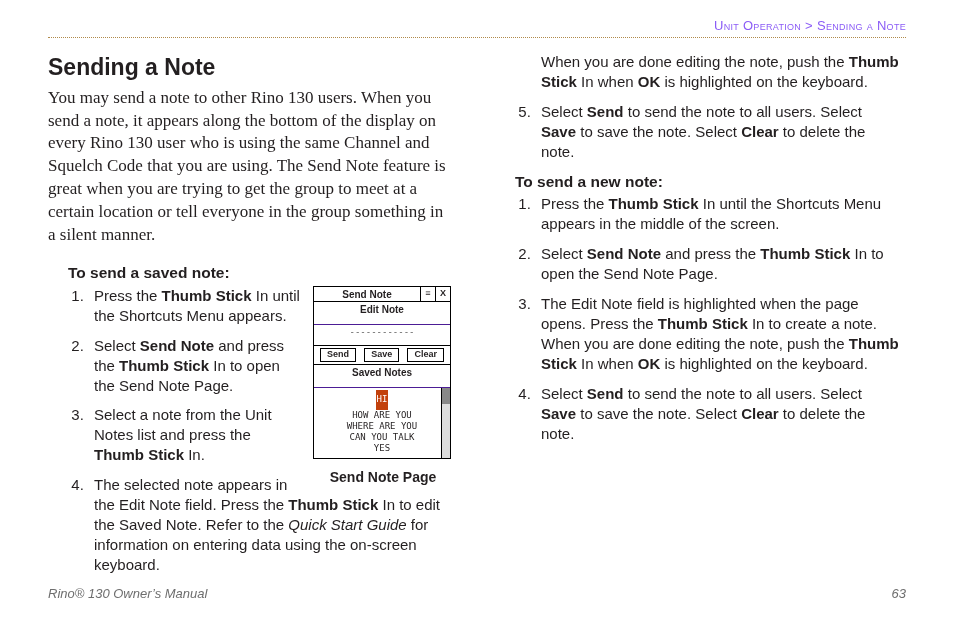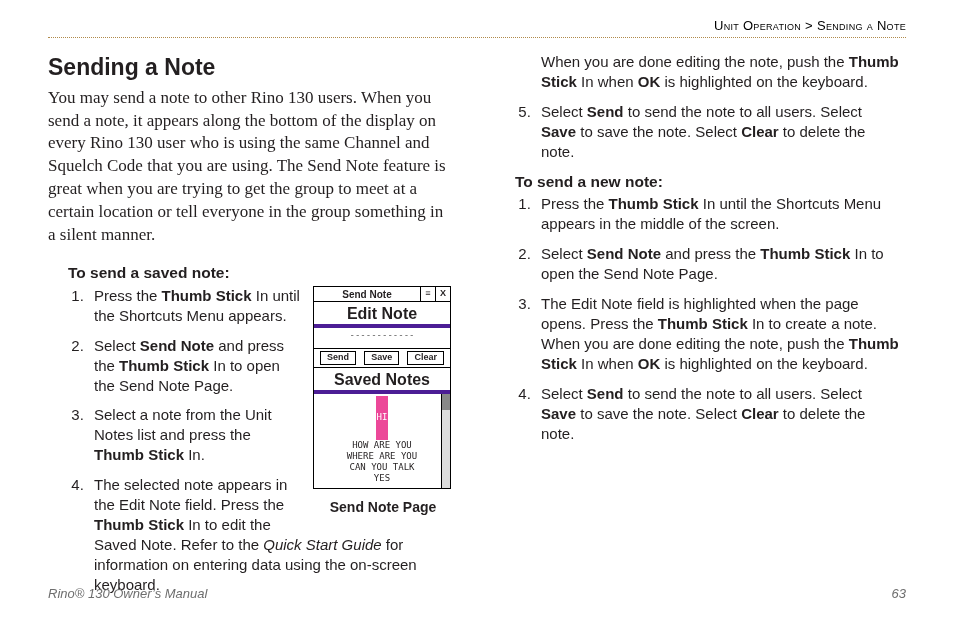--- a/index.html
+++ b/index.html
@@ -13,21 +13,21 @@
   }
   .page{
     position:relative;
     width:954px;height:621px;
     padding:18px 48px 28px 48px;
     box-sizing:border-box;
   }
   .header{
     text-align:right;
     font-size:13px;
-    color:#000000;
+    color:#8b5cf6;
     font-variant:small-caps;
     letter-spacing:.3px;
     padding-bottom:4px;
     border-bottom:1px dotted #b08a4a;
     margin-bottom:14px;
   }
   .header .gt{padding:0 4px;}
   .columns{
     display:flex;
     gap:42px;
@@ -87,24 +87,24 @@
     font-size:10px;
     font-weight:bold;
     font-family:Tahoma,Arial,sans-serif;
   }
   .shot .titlebar .ttl{flex:1;padding:1px 3px 0 3px;}
   .shot .titlebar .btn{
     width:14px;border-left:1px solid #000;
     text-align:center;font-size:9px;line-height:13px;
   }
   .shot .section-lbl{
-    font-size:16px;font-weight:bold;
-    padding:1px 3px 0 3px;
+    font-size:10px;font-weight:bold;
+    padding:1px 3px 8px 3px;
     font-family:Tahoma,Arial,sans-serif;
-    border-bottom:4px solid #4c1d95;
+    border-bottom:1px solid #4c1d95;
   }
   .shot .editarea{
     height:18px;
     font-size:9px;
     padding:2px 3px 0 3px;
     border-bottom:1px solid #000;
     color:#555;
     font-family:monospace;
   }
   .shot .btnrow{
@@ -120,21 +120,21 @@
     font-weight:bold;
   }
   .shot .list{
     font-size:9px;
     font-family:monospace;
     padding:2px 3px 3px 3px;
     line-height:1.25;
     min-height:54px;
     position:relative;
   }
-  .shot .list .sel{background:#ec4899;color:#fff;display:inline-block;padding:16px 1px;}
+  .shot .list .sel{background:#c2410c;color:#fff;display:inline-block;padding:4px 1px;}
   .shot .list .sbar{
     position:absolute;right:0;top:0;bottom:0;width:8px;
     border-left:1px solid #000;background:#ddd;
   }
   .shot .list .sthumb{
     position:absolute;right:0;top:0;width:8px;height:16px;background:#888;
   }
   .footer{
     position:absolute;
     left:48px;right:48px;bottom:20px;

